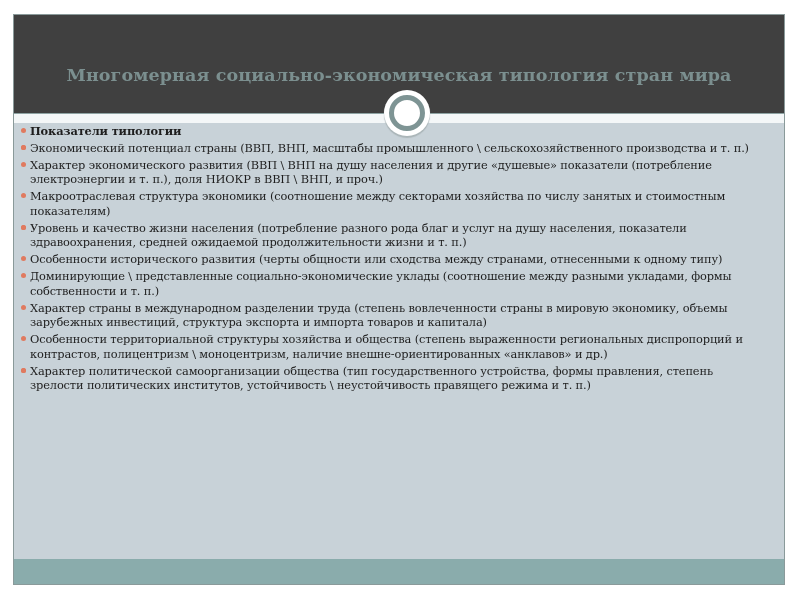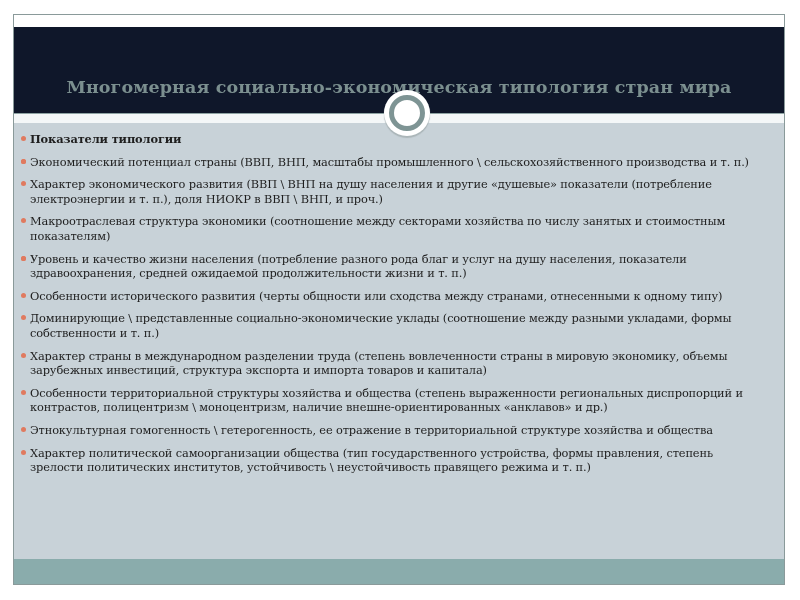--- a/index.html
+++ b/index.html
@@ -11,22 +11,22 @@
     .slide-frame {
       position: absolute;
       left: 13px; top: 14px;
       width: 772px; height: 571px;
       border: 1px solid #8a9a9a;
       background: #ffffff;
       box-sizing: border-box;
     }
     .title-area {
       position: absolute;
-      left: 0; top: 12px; width: 100%; height: 98px;
-      background: #0f172a;
+      left: 0; top: 0; width: 100%; height: 98px;
+      background: #404040;
     }
     .slide-title {
       position: absolute;
       left: 0; right: 0; top: 50px;
       text-align: center;
       font-family: "DejaVu Serif", serif;
       font-weight: bold;
       font-size: 17.5px;
       color: #7b8f8f;
       letter-spacing: 0.1px;
@@ -79,21 +79,20 @@
       font-family: "DejaVu Serif", serif;
       font-size: 11.4px;
       line-height: 14.6px;
       color: #1e1e1e;
     }
     .bullet-item {
       position: relative;
       padding-left: 9px;
       margin-bottom: 2.3px;
       letter-spacing: -0.15px;
-      margin-top: 8px;
     }
     .bullet-dot {
       position: absolute;
       left: 0; top: 4px;
       width: 5px; height: 5px;
       border-radius: 50%;
       background: #e07a5f;
     }
     .bullet-item.bold .bullet-text { font-weight: bold; }
   </style>
@@ -118,15 +117,15 @@
   <li class="bullet-item"><span class="bullet-dot"></span></li>
   <li class="bullet-item"><span class="bullet-dot"></span><span class="bullet-text">Экономический потенциал страны (ВВП, ВНП, масштабы промышленного \ сельскохозяйственного производства и т. п.)</span></li>
   <li class="bullet-item"><span class="bullet-dot"></span><span class="bullet-text">Характер экономического развития (ВВП \ ВНП на душу населения и другие «душевые» показатели (потребление электроэнергии и т. п.), доля НИОКР в ВВП \ ВНП, и проч.)</span></li>
   <li class="bullet-item"><span class="bullet-dot"></span><span class="bullet-text">Макроотраслевая структура экономики (соотношение между секторами хозяйства по числу занятых и стоимостным показателям)</span></li>
   <li class="bullet-item"><span class="bullet-dot"></span></li>
   <li class="bullet-item"><span class="bullet-dot"></span><span class="bullet-text">Уровень и качество жизни населения (потребление разного рода благ и услуг на душу населения, показатели здравоохранения, средней ожидаемой продолжительности жизни и т. п.)</span></li>
   <li class="bullet-item"><span class="bullet-dot"></span><span class="bullet-text">Особенности исторического развития (черты общности или сходства между странами, отнесенными к одному типу)</span></li>
   <li class="bullet-item"><span class="bullet-dot"></span><span class="bullet-text">Доминирующие \ представленные социально-экономические уклады (соотношение между разными укладами, формы собственности и т. п.)</span></li>
   <li class="bullet-item"><span class="bullet-dot"></span><span class="bullet-text">Характер страны в международном разделении труда (степень вовлеченности страны в мировую экономику, объемы зарубежных инвестиций, структура экспорта и импорта товаров и капитала)</span></li>
   <li class="bullet-item"><span class="bullet-dot"></span><span class="bullet-text">Особенности территориальной структуры хозяйства и общества (степень выраженности региональных диспропорций и контрастов, полицентризм \ моноцентризм, наличие внешне-ориентированных «анклавов» и др.)</span></li>
-  <li class="bullet-item"><span class="bullet-dot"></span><span class="bullet-text">Этнокультурная гомогенность \ гетерогенность, ее отражение в территориальной структуре хозяйства и общества</span></li>
+  <li class="bullet-item"><span class="bullet-dot"></span></li>
   <li class="bullet-item"><span class="bullet-dot"></span><span class="bullet-text">Характер политической самоорганизации общества (тип государственного устройства, формы правления, степень зрелости политических институтов, устойчивость \ неустойчивость правящего режима и т. п.)</span></li>
 </ul>
 
 </body></html>

